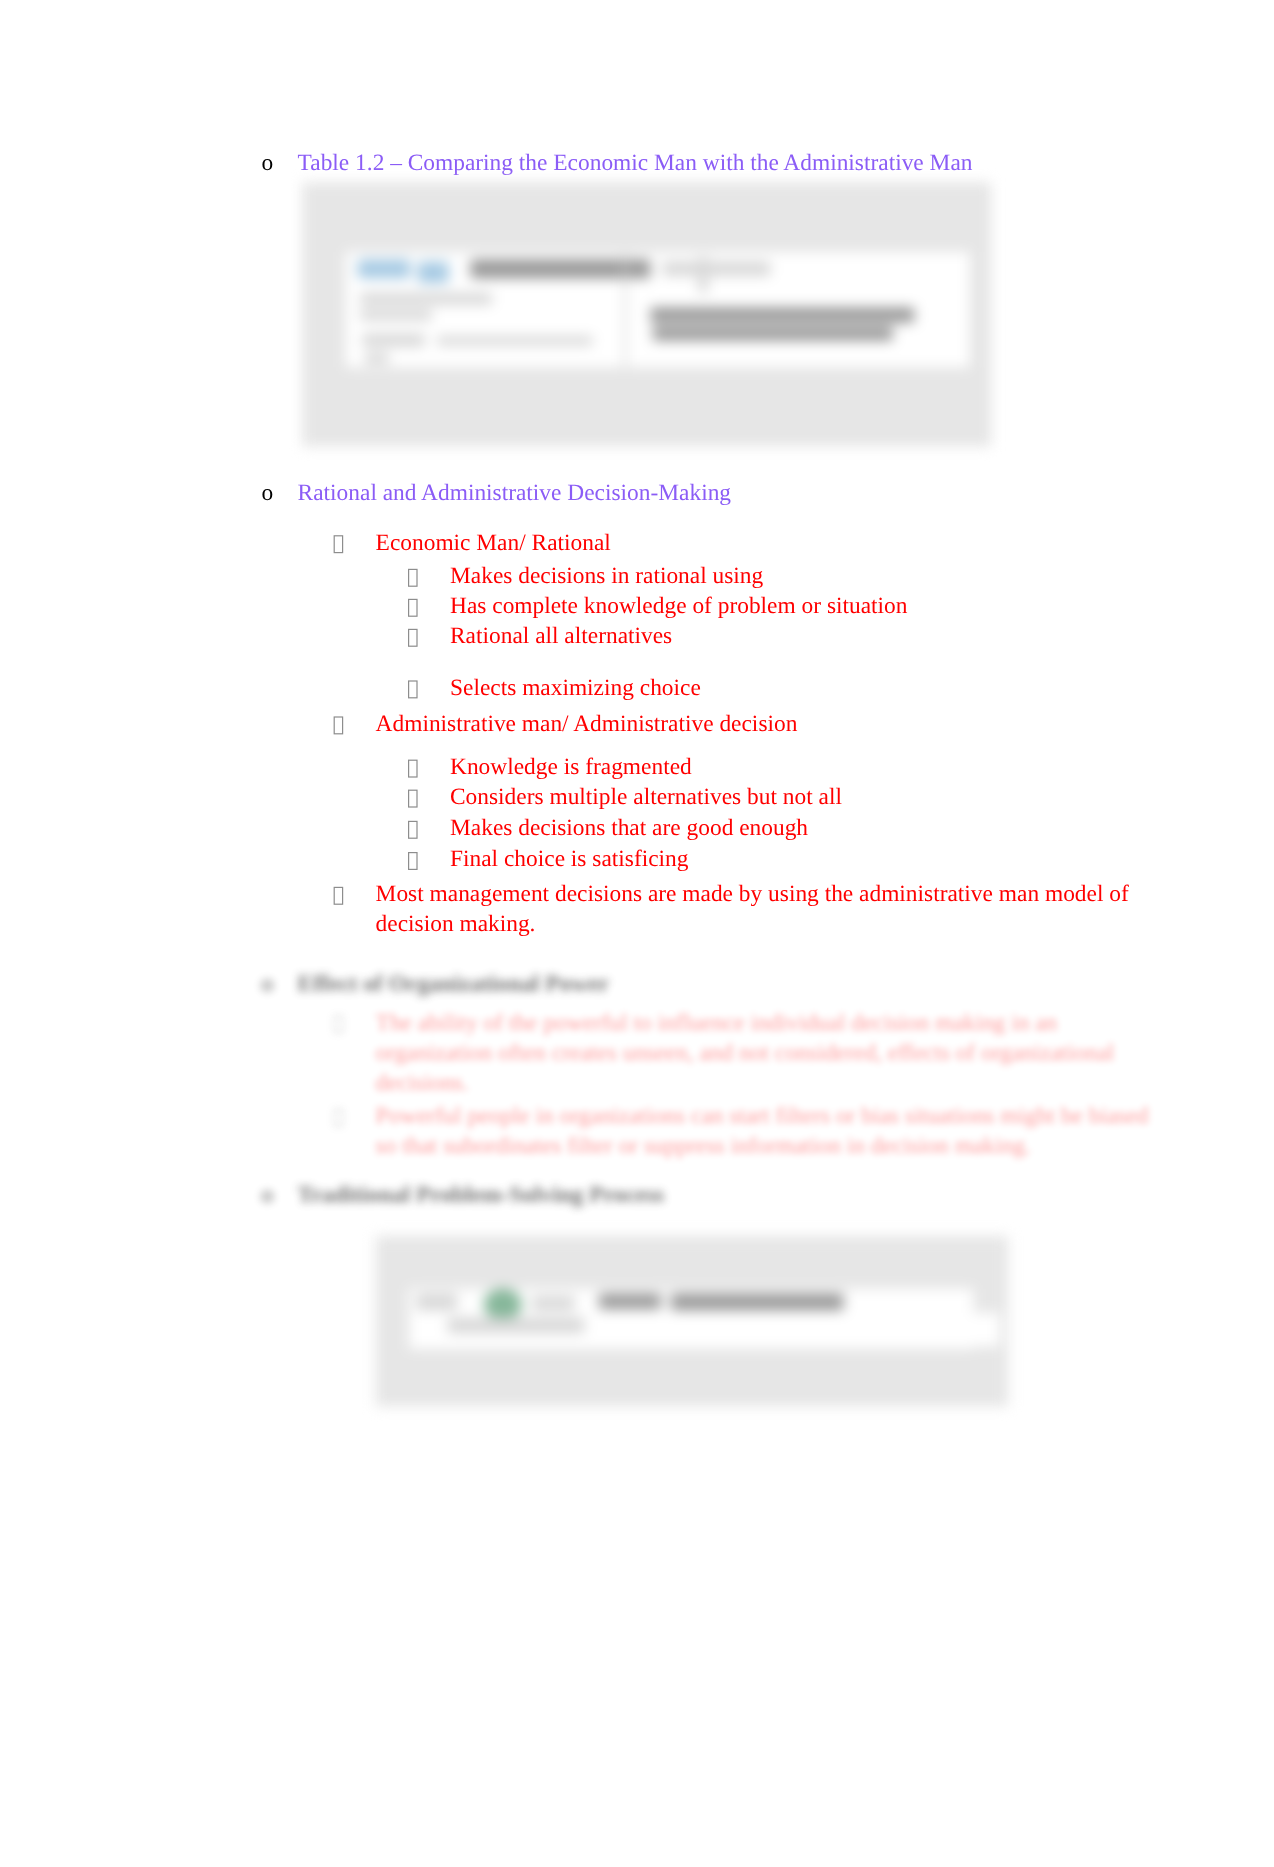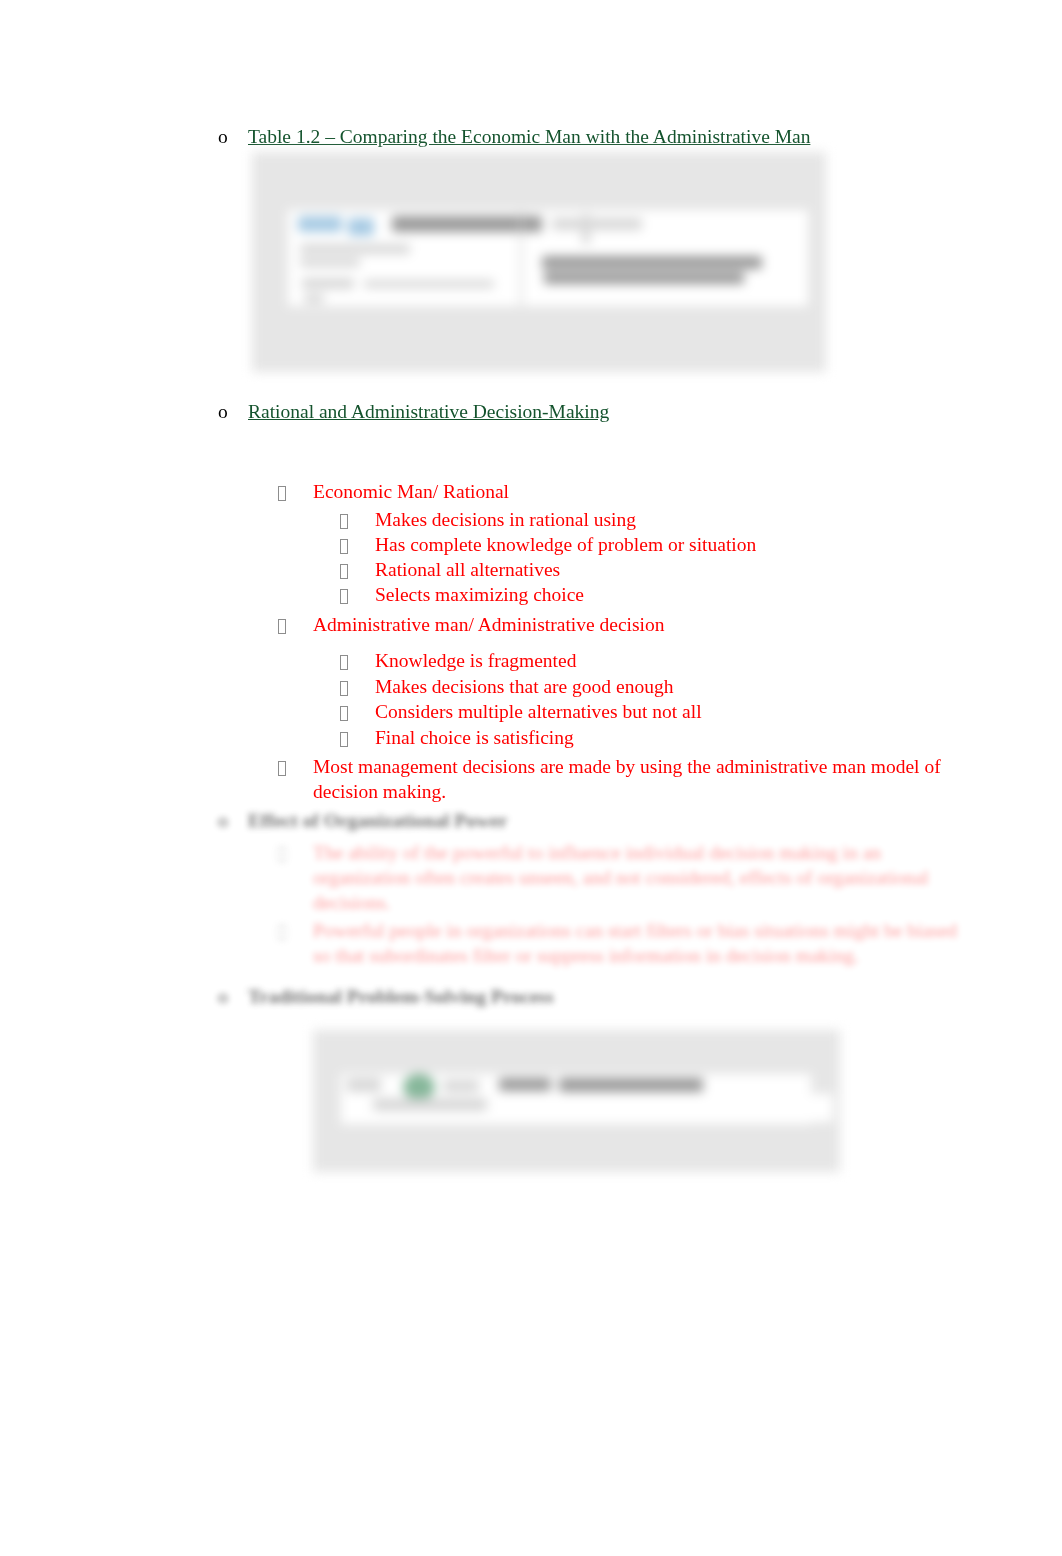--- a/index.html
+++ b/index.html
@@ -60,21 +60,21 @@
   }
 
   
   .lvl-o   { margin-left: 218px; }
   .lvl-1   { margin-left: 278px; }
   .lvl-2   { margin-left: 340px; }
 
   .lvl-1 .marker, .lvl-2 .marker { width: 35px; }
 
   .red   { color: #FF0000; }
-  .black { color: #14532d; text-decoration: underline; }
+  .black { color: #8b5cf6; }
 
   
   .blur-1 { filter: blur(3.4px); opacity: .72; }
   .blur-2 { filter: blur(3.1px); opacity: .40; }
 
   .blur-head {
     font-weight: bold;
     color: #3b3b3b;
   }
 
@@ -136,60 +136,60 @@
     <div class="sheet" style="left:268px; top:58px; width:2px; height:96px; background:#cfcfcf;"></div>
   </div>
 
   <div style="position:absolute; top:399px; left:0; right:0;">
     <div class="row lvl-o">
       <span class="marker marker-o">o</span>
       <span class="txt black">Rational and Administrative Decision-Making</span>
     </div>
   </div>
 
-  <div style="position:absolute; top:479px; left:0; right:0;">
+  <div style="position:absolute; top:440px; left:0; right:0;">
 
     <div class="row lvl-1">
       <span class="marker"><span class="tofu"></span></span>
       <span class="txt red">Economic Man/ Rational</span>
     </div>
 
     <div class="row lvl-2" style="margin-top:3px;">
       <span class="marker"><span class="tofu"></span></span>
       <span class="txt red">Makes decisions in rational using</span>
     </div>
     <div class="row lvl-2">
       <span class="marker"><span class="tofu"></span></span>
       <span class="txt red">Has complete knowledge of problem or situation</span>
     </div>
     <div class="row lvl-2">
       <span class="marker"><span class="tofu"></span></span>
       <span class="txt red">Rational all alternatives</span>
     </div>
-    <div class="row lvl-2" style="margin-top:0;">
+    <div class="row lvl-2" style="margin-top:18px;">
       <span class="marker"><span class="tofu"></span></span>
       <span class="txt red">Selects maximizing choice</span>
     </div>
 
     <div class="row lvl-1" style="margin-top:5px;">
       <span class="marker"><span class="tofu"></span></span>
       <span class="txt red">Administrative man/ Administrative decision</span>
     </div>
 
     <div class="row lvl-2" style="margin-top:11px;">
       <span class="marker"><span class="tofu"></span></span>
       <span class="txt red">Knowledge is fragmented</span>
     </div>
+    <div class="row lvl-2">
+      <span class="marker"><span class="tofu"></span></span>
+      <span class="txt red">Considers multiple alternatives but not all</span>
+    </div>
     <div class="row lvl-2" style="margin-top:1px;">
       <span class="marker"><span class="tofu"></span></span>
       <span class="txt red">Makes decisions that are good enough</span>
-    </div>
-    <div class="row lvl-2">
-      <span class="marker"><span class="tofu"></span></span>
-      <span class="txt red">Considers multiple alternatives but not all</span>
     </div>
     <div class="row lvl-2" style="margin-top:1px;">
       <span class="marker"><span class="tofu"></span></span>
       <span class="txt red">Final choice is satisficing</span>
     </div>
 
     <div class="row lvl-1" style="margin-top:4px; padding-right:95px;">
       <span class="marker"><span class="tofu"></span></span>
       <span class="txt red">Most management decisions are made by using the administrative man model of decision making.</span>
     </div>

